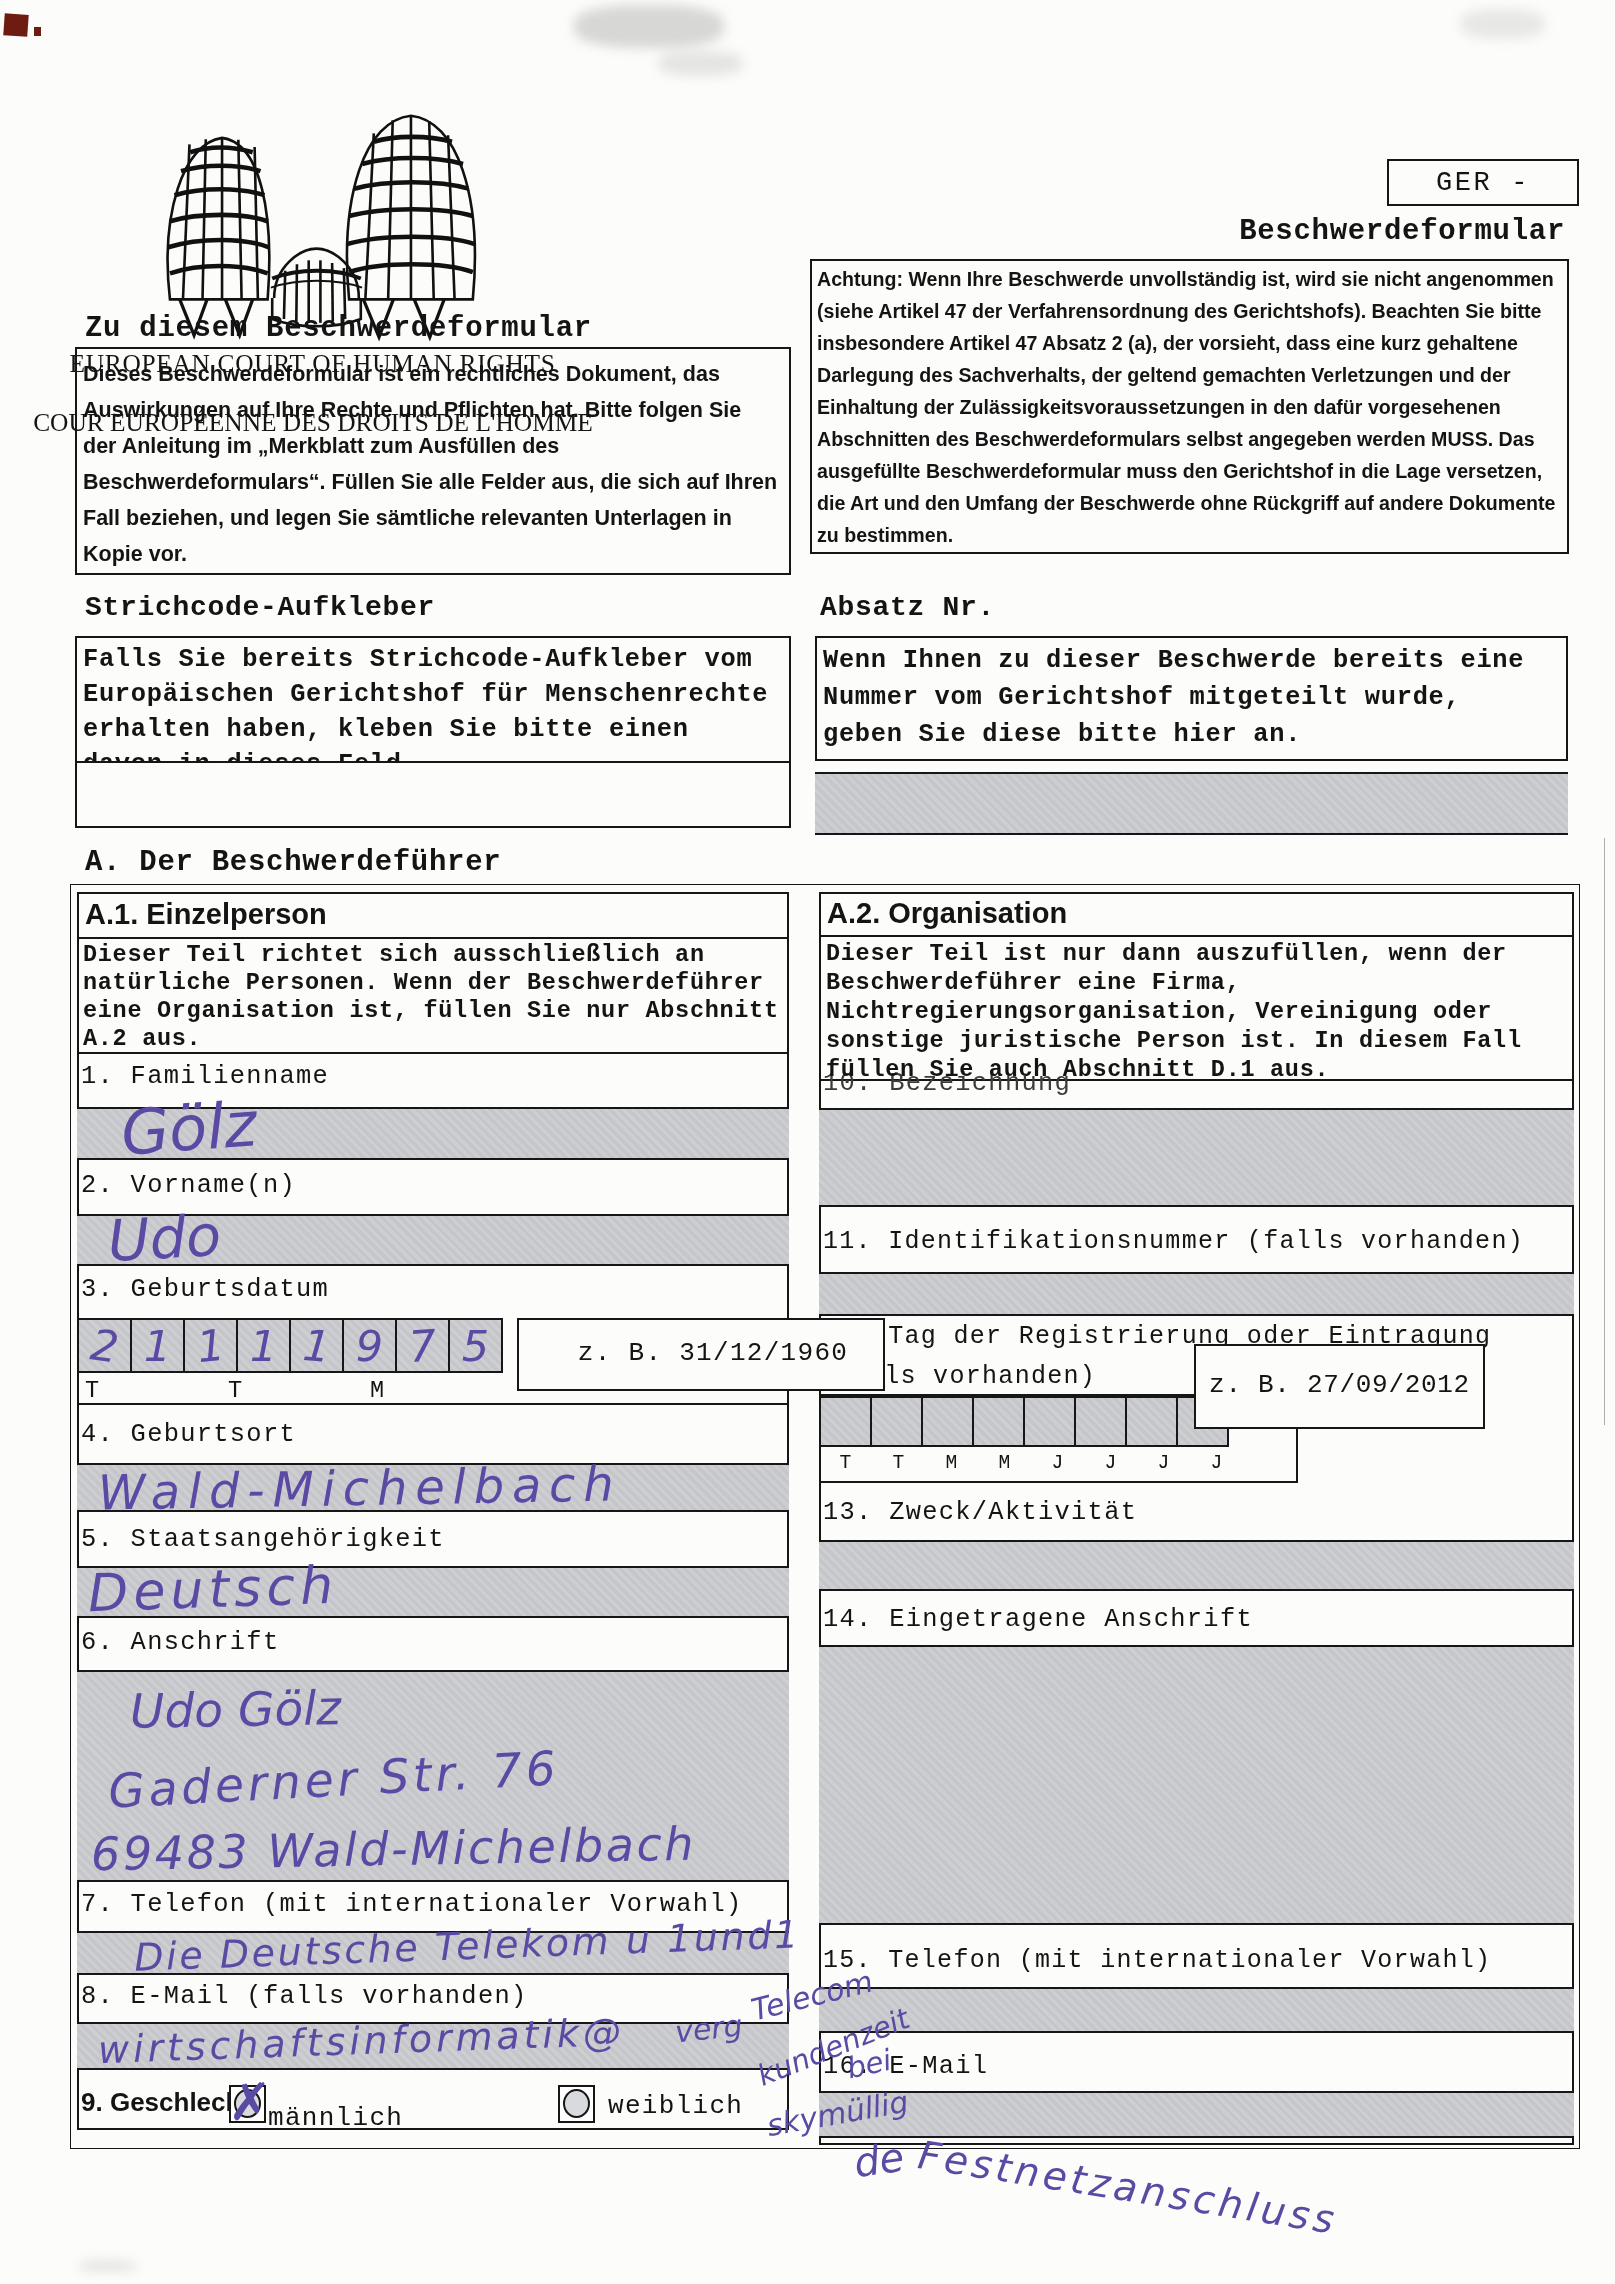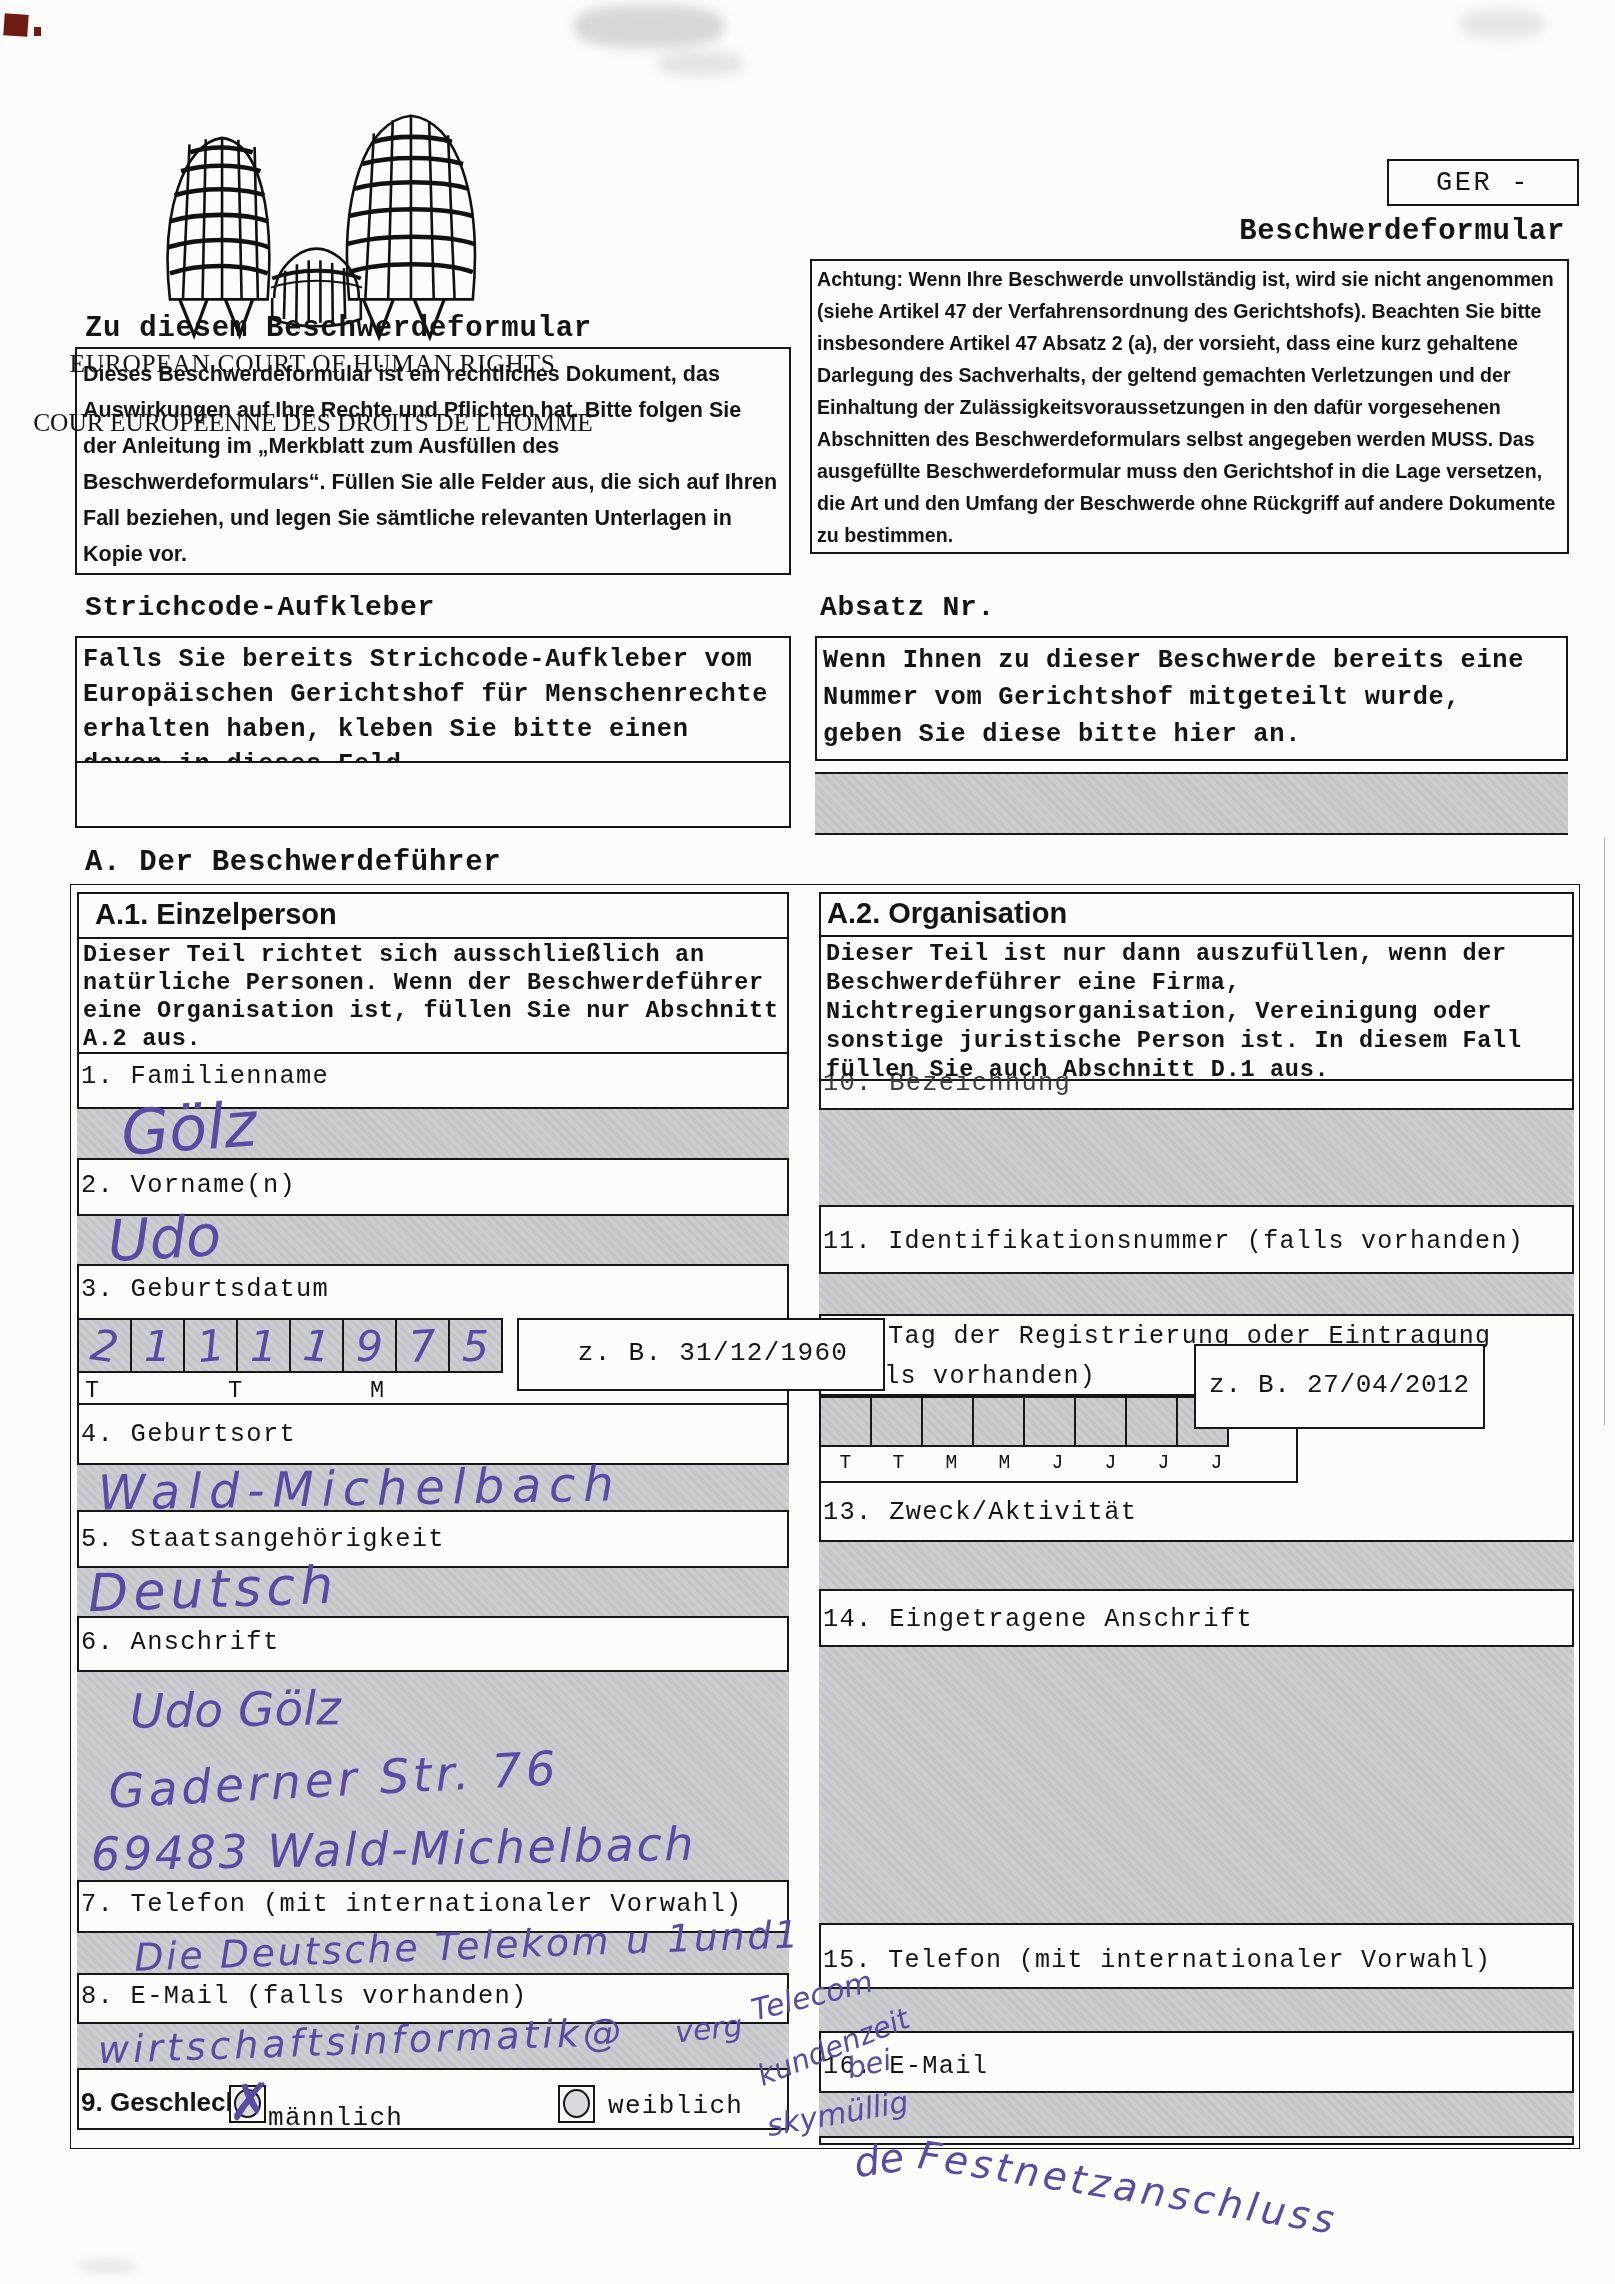--- a/index.html
+++ b/index.html
@@ -116,21 +116,21 @@
 
   <div class="abs h-mono" style="left:820px;top:592px;">Absatz Nr.</div>
   <div class="abs bx" style="left:815px;top:636px;width:753px;height:125px;"></div>
   <div class="abs mono-b" style="left:823px;top:642px;width:733px;font-size:25.4px;line-height:37px;letter-spacing:0.7px;">Wenn Ihnen zu dieser Beschwerde bereits eine Nummer vom Gerichtshof mitgeteilt wurde, geben Sie diese bitte hier an.</div>
   <div class="abs gray" style="left:815px;top:772px;width:753px;height:63px;"></div>
 
   <div class="abs h-mono" style="left:85px;top:846px;font-size:29px;">A. Der Beschwerdeführer</div>
   <div class="abs bx" style="left:70px;top:884px;width:1510px;height:1265px;border-width:1.3px;"></div>
 
   <div class="abs bx" style="left:77px;top:892px;width:712px;height:1238px;"></div>
-  <div class="abs sans-b" style="left:85px;top:898px;font-size:29px;margin-left:10px;">A.1. Einzelperson</div>
+  <div class="abs sans-b" style="left:85px;top:898px;font-size:29px;">A.1. Einzelperson</div>
   <div class="abs bx" style="left:77px;top:937px;width:712px;height:117px;border-left:none;border-right:none;"></div>
   <div class="abs mono-b" style="left:83px;top:941px;width:699px;height:110px;font-size:23.5px;line-height:28px;letter-spacing:0.7px;overflow:hidden;">Dieser Teil richtet sich ausschließlich an natürliche Personen. Wenn der Beschwerdeführer eine Organisation ist, füllen Sie nur Abschnitt A.2 aus.</div>
 
   <div class="abs label" style="left:81px;top:1062px;">1. Familienname</div>
   <div class="abs gray" style="left:77px;top:1107px;width:712px;height:53px;"></div>
   <div class="abs hand" style="left:121px;top:1092px;font-size:62px;transform:rotate(-4deg);">Gölz</div>
 
   <div class="abs label" style="left:81px;top:1171px;">2. Vorname(n)</div>
   <div class="abs gray" style="left:77px;top:1214px;width:712px;height:52px;"></div>
   <div class="abs hand" style="left:108px;top:1205px;font-size:57px;transform:rotate(-3deg);">Udo</div>
@@ -231,21 +231,21 @@
     <span style="width:53px;">M</span>
       <span style="width:53px;">M</span>
     <span style="width:53px;">J</span>
       <span style="width:53px;">J</span>
     <span style="width:53px;">J</span>
       <span style="width:53px;">J</span>
   </div>
   <div class="abs hline" style="left:819px;top:1481px;width:479px;"></div>
   <div class="abs vline" style="left:1296px;top:1394px;height:89px;"></div>
   <div class="abs bx" style="left:1194px;top:1344px;width:291px;height:85px;background:#fcfcfa;z-index:3;"></div>
-  <div class="abs mono" style="left:1194px;top:1370px;width:291px;text-align:center;font-size:26px;letter-spacing:0.7px;z-index:4;">z. B. 27/04/2012</div>
+  <div class="abs mono" style="left:1194px;top:1370px;width:291px;text-align:center;font-size:26px;letter-spacing:0.7px;z-index:4;">z. B. 27/09/2012</div>
 
   <div class="abs label" style="left:823px;top:1498px;">13. Zweck/Aktivität</div>
   <div class="abs gray" style="left:819px;top:1540px;width:755px;height:51px;"></div>
 
   <div class="abs label" style="left:823px;top:1566px;top:1605px;text-align:right;">14. Eingetragene Anschrift</div>
   <div class="abs gray" style="left:819px;top:1645px;width:755px;height:280px;"></div>
 
   <div class="abs label" style="left:823px;top:1946px;font-size:25px;">15. Telefon (mit internationaler Vorwahl)</div>
   <div class="abs gray" style="left:819px;top:1987px;width:755px;height:46px;"></div>
 

